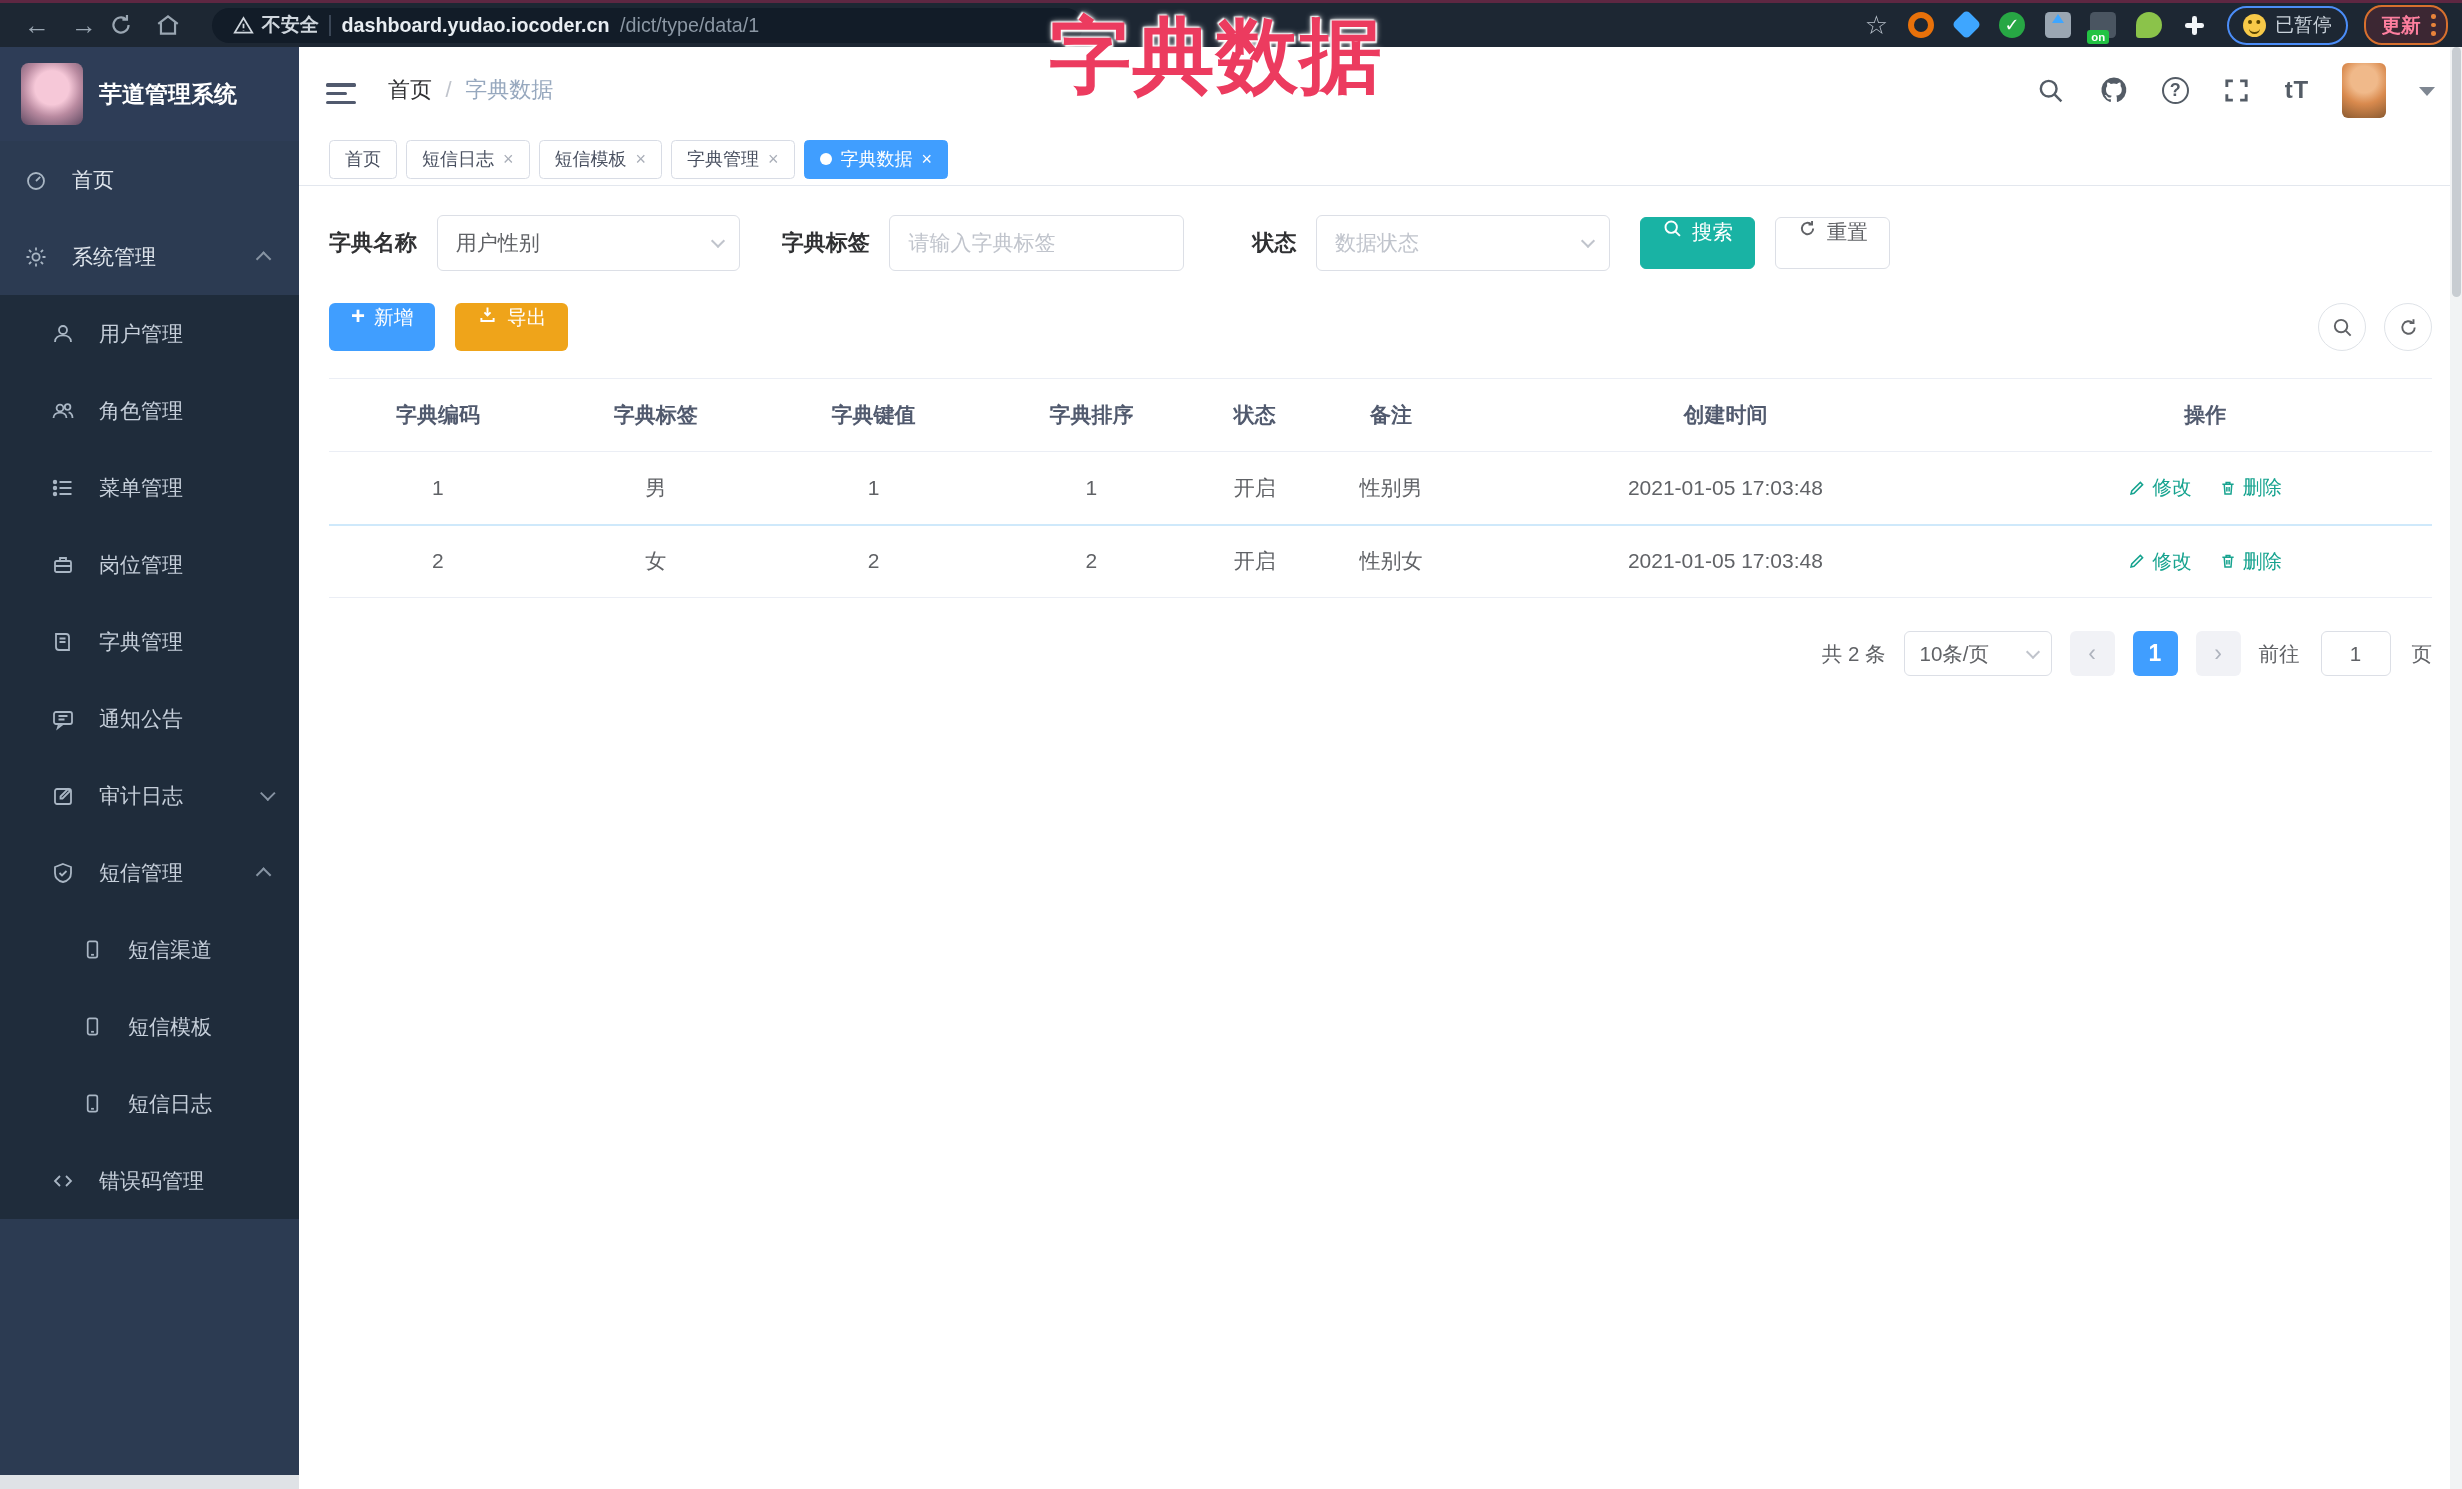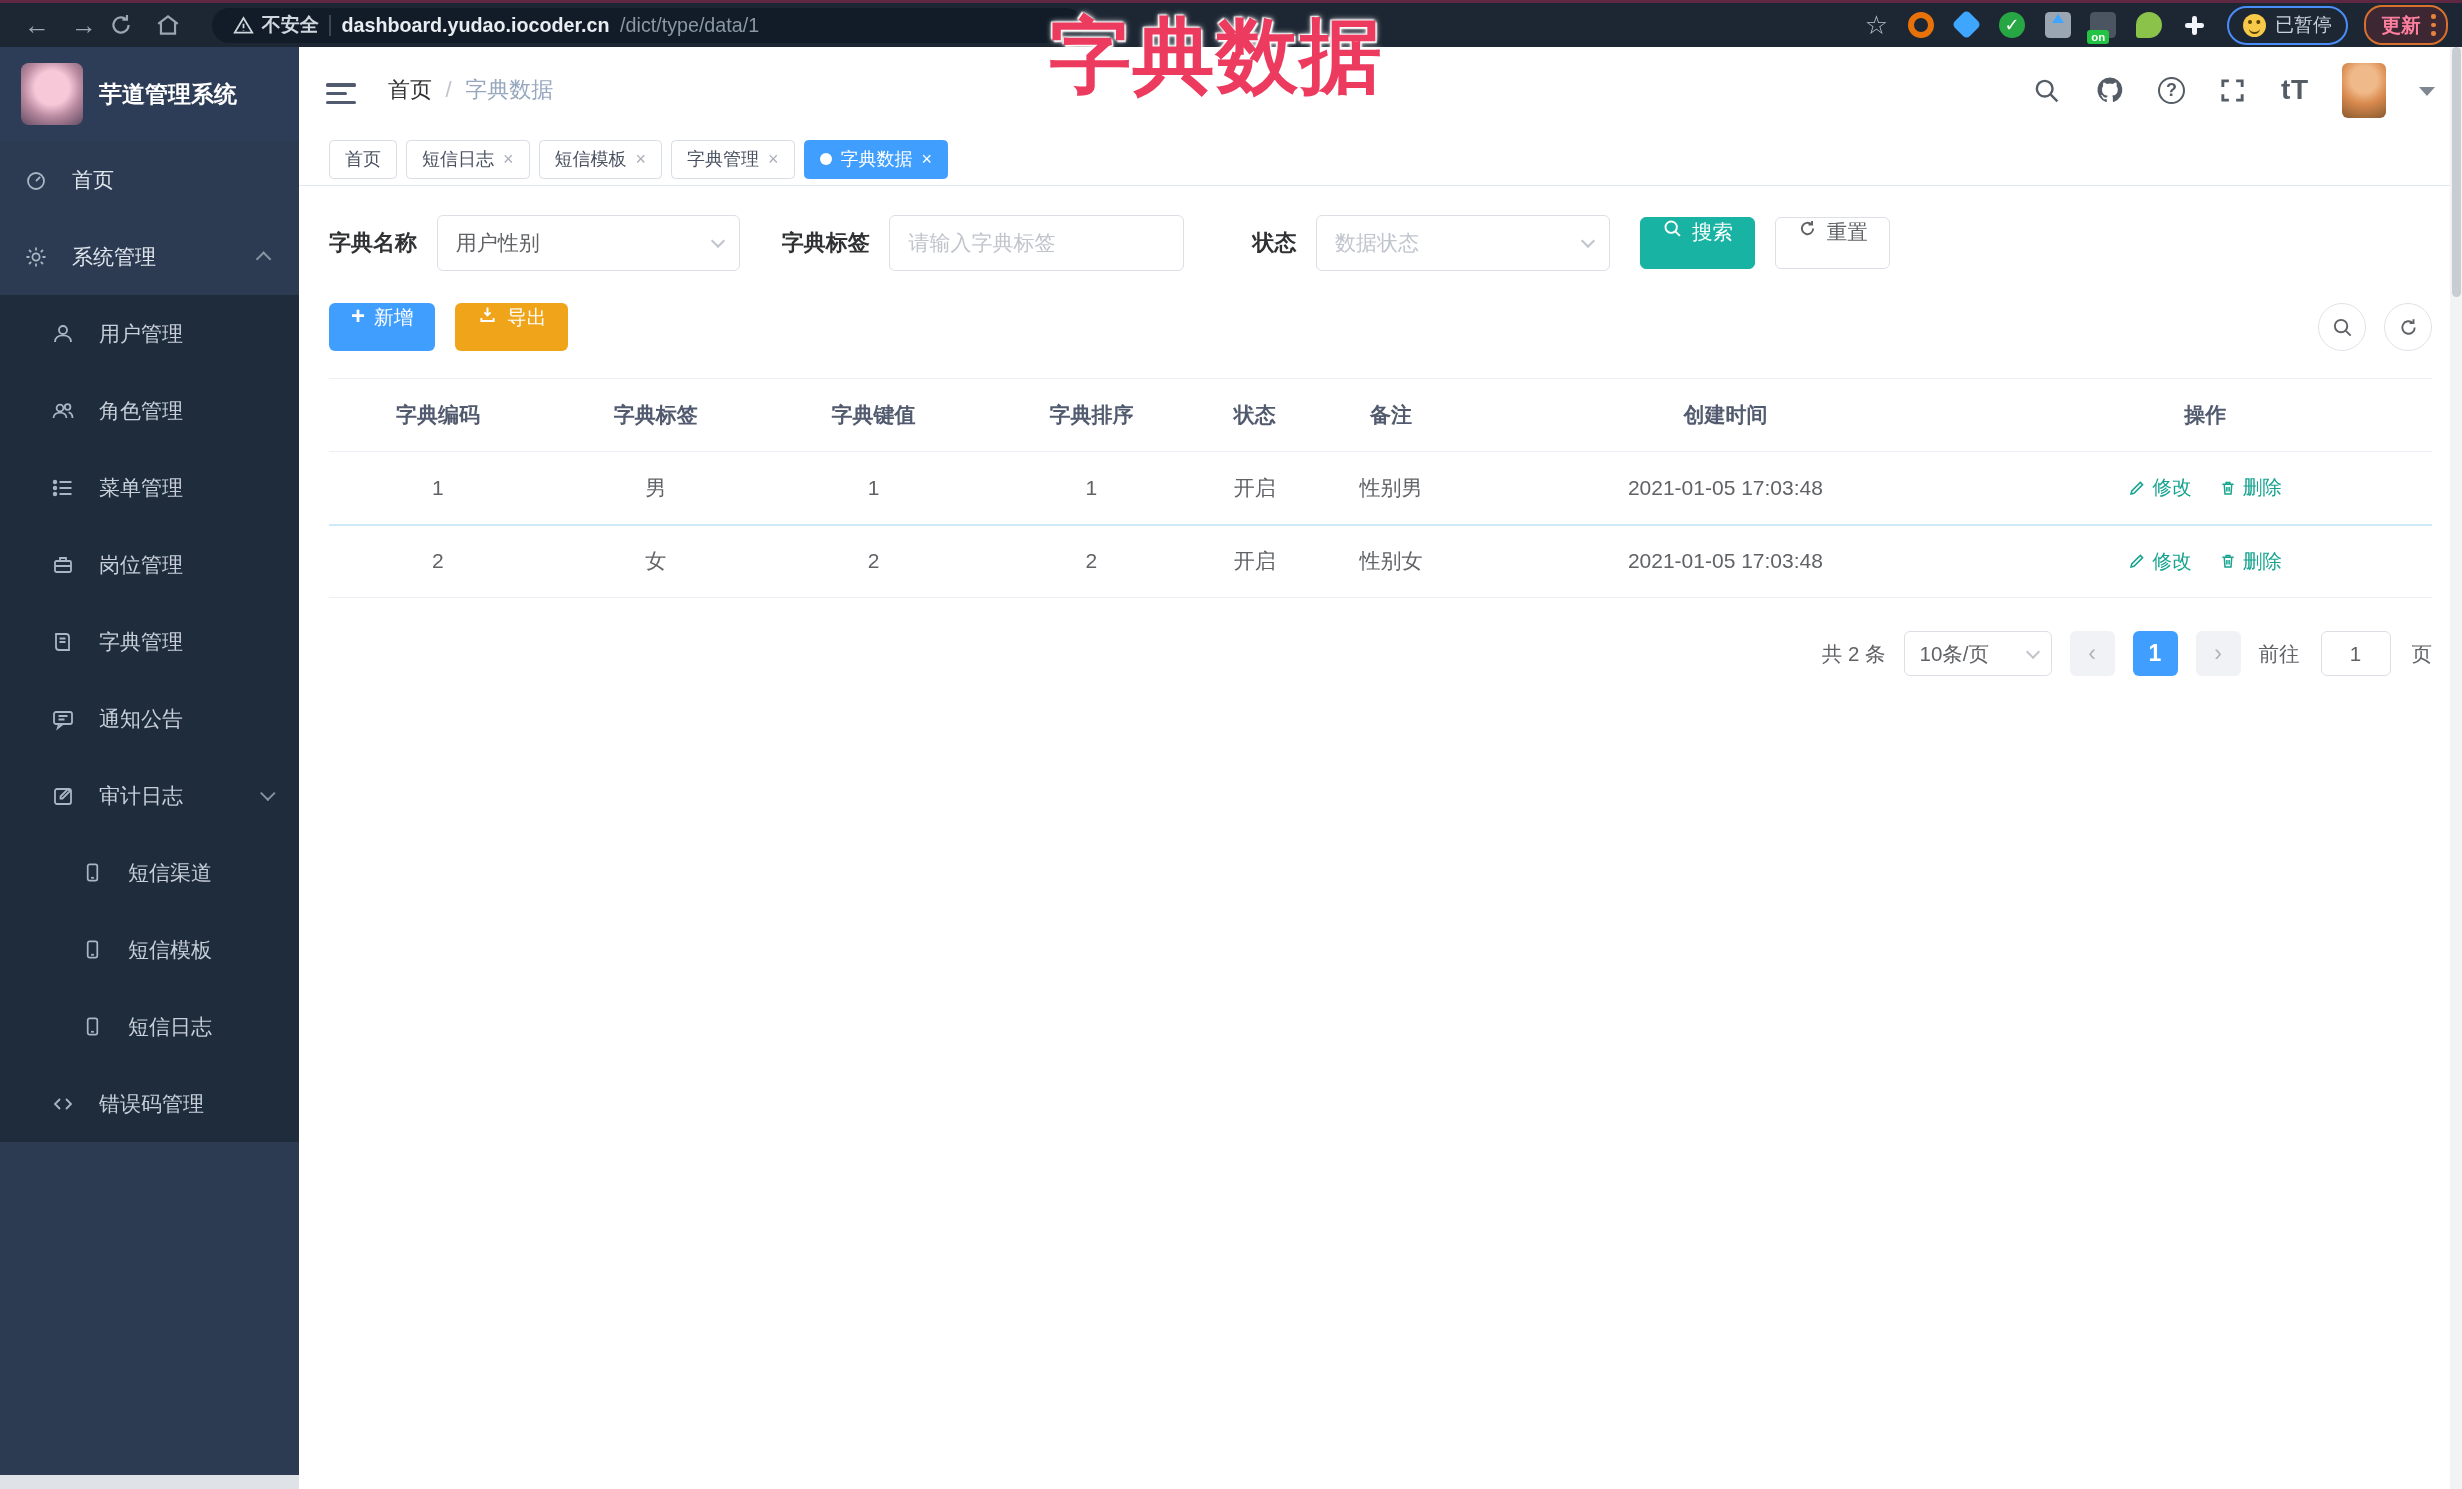--- a/index.html
+++ b/index.html
@@ -68,21 +68,21 @@
   .hamburger { width:30px; height:24px; position:relative; margin-right:32px; }
   .hamburger i { display:block; height:3.4px; background:#515a6e; margin:5.3px 0; border-radius:1.5px; }
   .hamburger i:nth-child(2){ width:70%; }
   .breadcrumb { display:flex; align-items:center; gap:13.6px; font-size:22px; }
   .bc-home { color:#303133; }
   .bc-sep { color:#c0c4cc; }
   .bc-cur { color:#97a8be; }
   .top-icons { margin-left:auto; display:flex; align-items:center; gap:33px; color:#545c66; }
   .ticon { width:30px; height:30px; display:flex; align-items:center; justify-content:center; color:#545c66; }
   .help-circ { width:27px; height:27px; border:2.3px solid #545c66; border-radius:50%; font-size:18px; font-weight:bold; display:flex; align-items:center; justify-content:center; }
-  .fontsize-icon { font-size:28px; font-weight:bold; letter-spacing:0.8px; }
+  .fontsize-icon { font-size:24px; font-weight:bold; letter-spacing:0.8px; }
   .avatar { width:44px; height:55px; border-radius:6px; background:
       radial-gradient(circle at 50% 30%, #f0b98a 0 30%, #d98a4e 55%, #8a5a30 100%); }
   .caret-down { width:0; height:0; border:8.3px solid transparent; border-top:9.8px solid #7f8792; margin-top:10.6px; }
 
   
   .tagsbar { height:53px; display:flex; align-items:center; gap:9px; padding:0 30px; border-bottom:1.5px solid #e3e7ee; background:#fff; }
   .tag { height:39px; display:flex; align-items:center; gap:9px; padding:0 15px; border:1.5px solid #d8dce5; border-radius:4.5px; background:#fff; font-size:18px; color:#495060; cursor:pointer; }
   .tag .x { color:#a9aeb8; font-size:18px; }
   .tag.active { background:#409eff; border-color:#409eff; color:#fff; }
   .tag.active .dot { width:12px; height:12px; border-radius:50%; background:#fff; }
@@ -294,20 +294,30 @@
             <svg width="24" height="24" viewBox="0 0 24 24" fill="none" stroke="currentColor" stroke-width="1.8">
               <rect x="4" y="5" width="16" height="15" rx="2"></rect>
               <path d="M9.5 12.5l7.5-7.5 2 2-7.5 7.5h-2z"></path>
             </svg>
           </span>
         <span class="nlabel">审计日志</span>
         <span class="chev down"></span>
       </div>
 
 
+      <div class="nav-item lvl1">
+        <span class="nicon">
+            <svg width="24" height="24" viewBox="0 0 24 24" fill="none" stroke="currentColor" stroke-width="1.8">
+              <path d="M12 3l8 3v6c0 5-3.5 8-8 9-4.5-1-8-4-8-9V6z"></path>
+              <path d="M8.5 12l2.5 2.5 4.5-4.5"></path>
+            </svg>
+          </span>
+        <span class="nlabel">短信管理</span>
+        <span class="chev up"></span>
+      </div>
 
       <div class="nav-item lvl2">
         <span class="nicon">
             <svg width="23" height="23" viewBox="0 0 24 24" fill="none" stroke="currentColor" stroke-width="1.8">
               <rect x="7" y="3.5" width="10" height="17" rx="2"></rect>
               <path d="M10.5 17.5h3"></path>
             </svg>
           </span>
         <span class="nlabel">短信渠道</span>
       </div>

